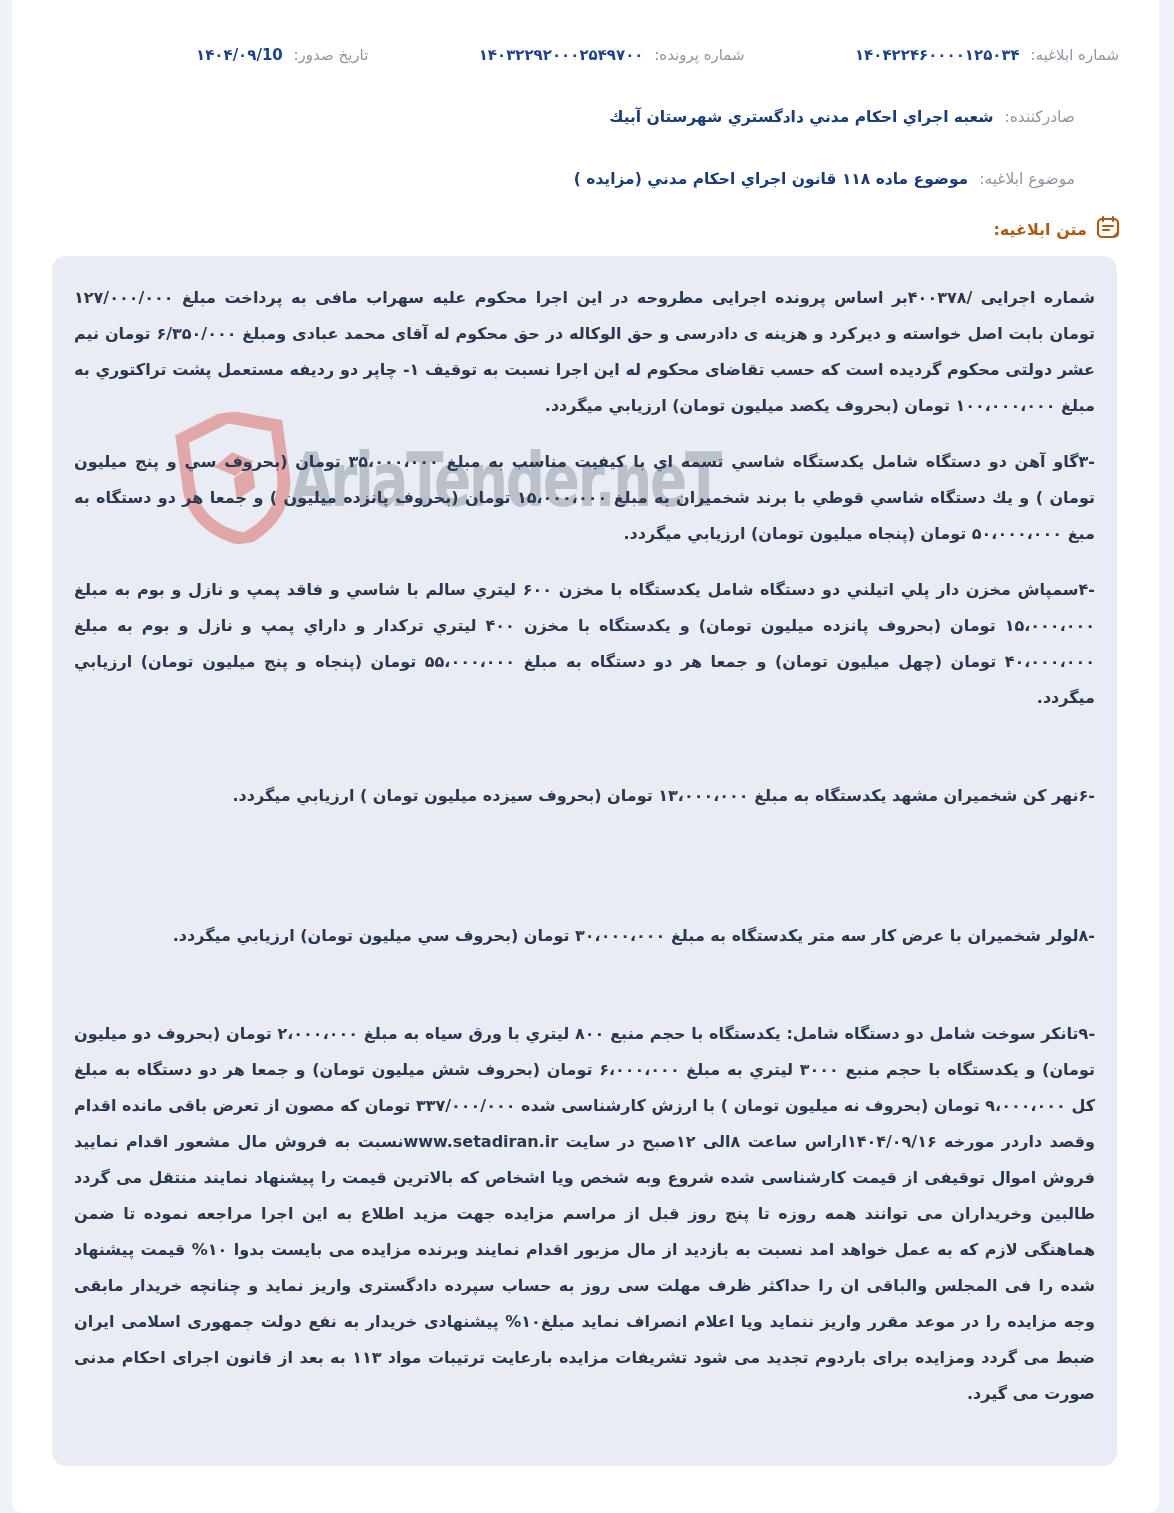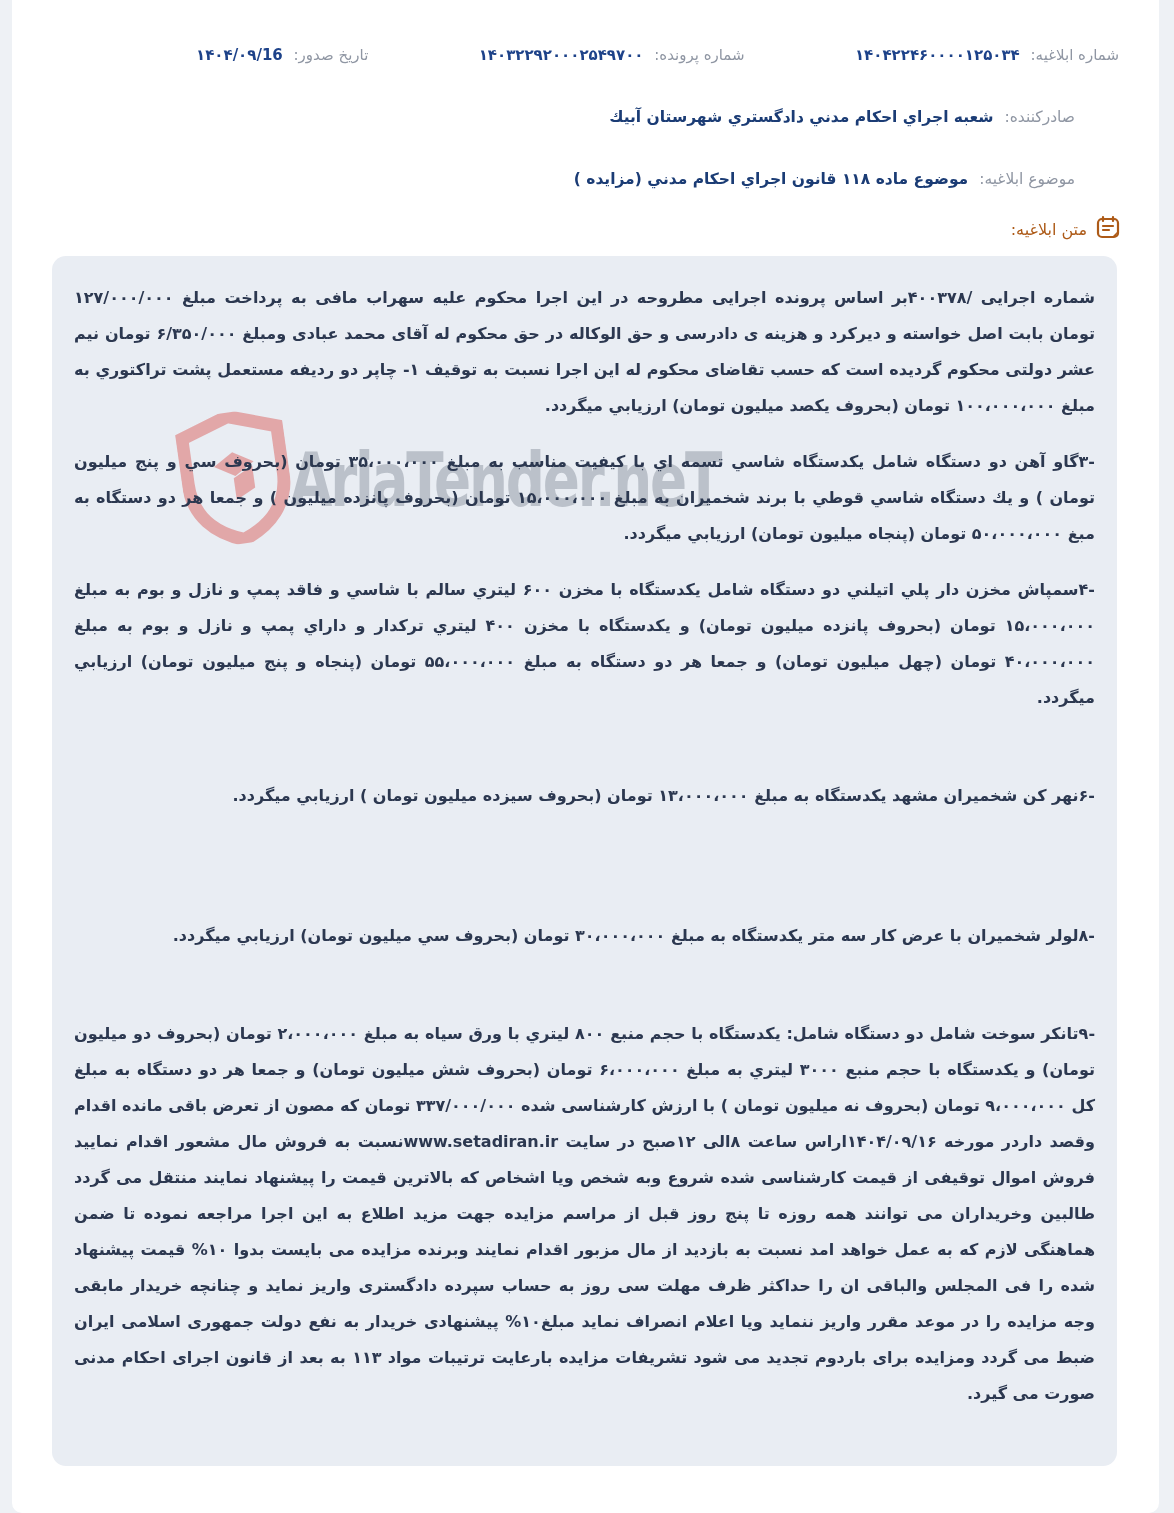--- a/index.html
+++ b/index.html
@@ -31,21 +31,21 @@
     font-size: 15.5px;
     margin-bottom: 17px;
     margin-top: 44px;
   }
   .issuer-row .val, .subject-row .val { color: #1b3c75; }
   
   .notice-title-row {
     display: flex; align-items: center; gap: 8px;
     padding-right: 14px;
     margin: 26px 0 12px 0;
-    color: #ad5a17; font-weight: 400; font-size: 16px;
+    color: #ad5a17; font-weight: 700; font-size: 16px;
   }
   .note-icon { flex: 0 0 auto; }
   
   .notice-panel {
     position: relative;
     margin: 0 18px 0 16px;
     background: #e9edf3;
     border-radius: 14px;
     padding: 24px 22px 34px 22px;
     overflow: hidden;
@@ -89,21 +89,21 @@
     <span class="meta-group">
       <span class="lbl">شماره ابلاغیه:</span>
       <span class="val">۱۴۰۴۲۲۴۶۰۰۰۰۱۲۵۰۳۴</span>
     </span>
     <span class="meta-group">
       <span class="lbl">شماره پرونده:</span>
       <span class="val">۱۴۰۳۲۲۹۲۰۰۰۲۵۴۹۷۰۰</span>
     </span>
     <span class="meta-group">
       <span class="lbl">تاریخ صدور:</span>
-      <span class="val">۱۴۰۴/۰۹/16</span>
+      <span class="val">۱۴۰۴/۰۹/10</span>
     </span>
   </div>
 
   <div class="issuer-row">
     <span class="lbl">صادرکننده:</span>
     <span class="val">شعبه اجراي احكام مدني دادگستري شهرستان آبيك</span>
   </div>
 
   <div class="subject-row">
     <span class="lbl">موضوع ابلاغیه:</span>

